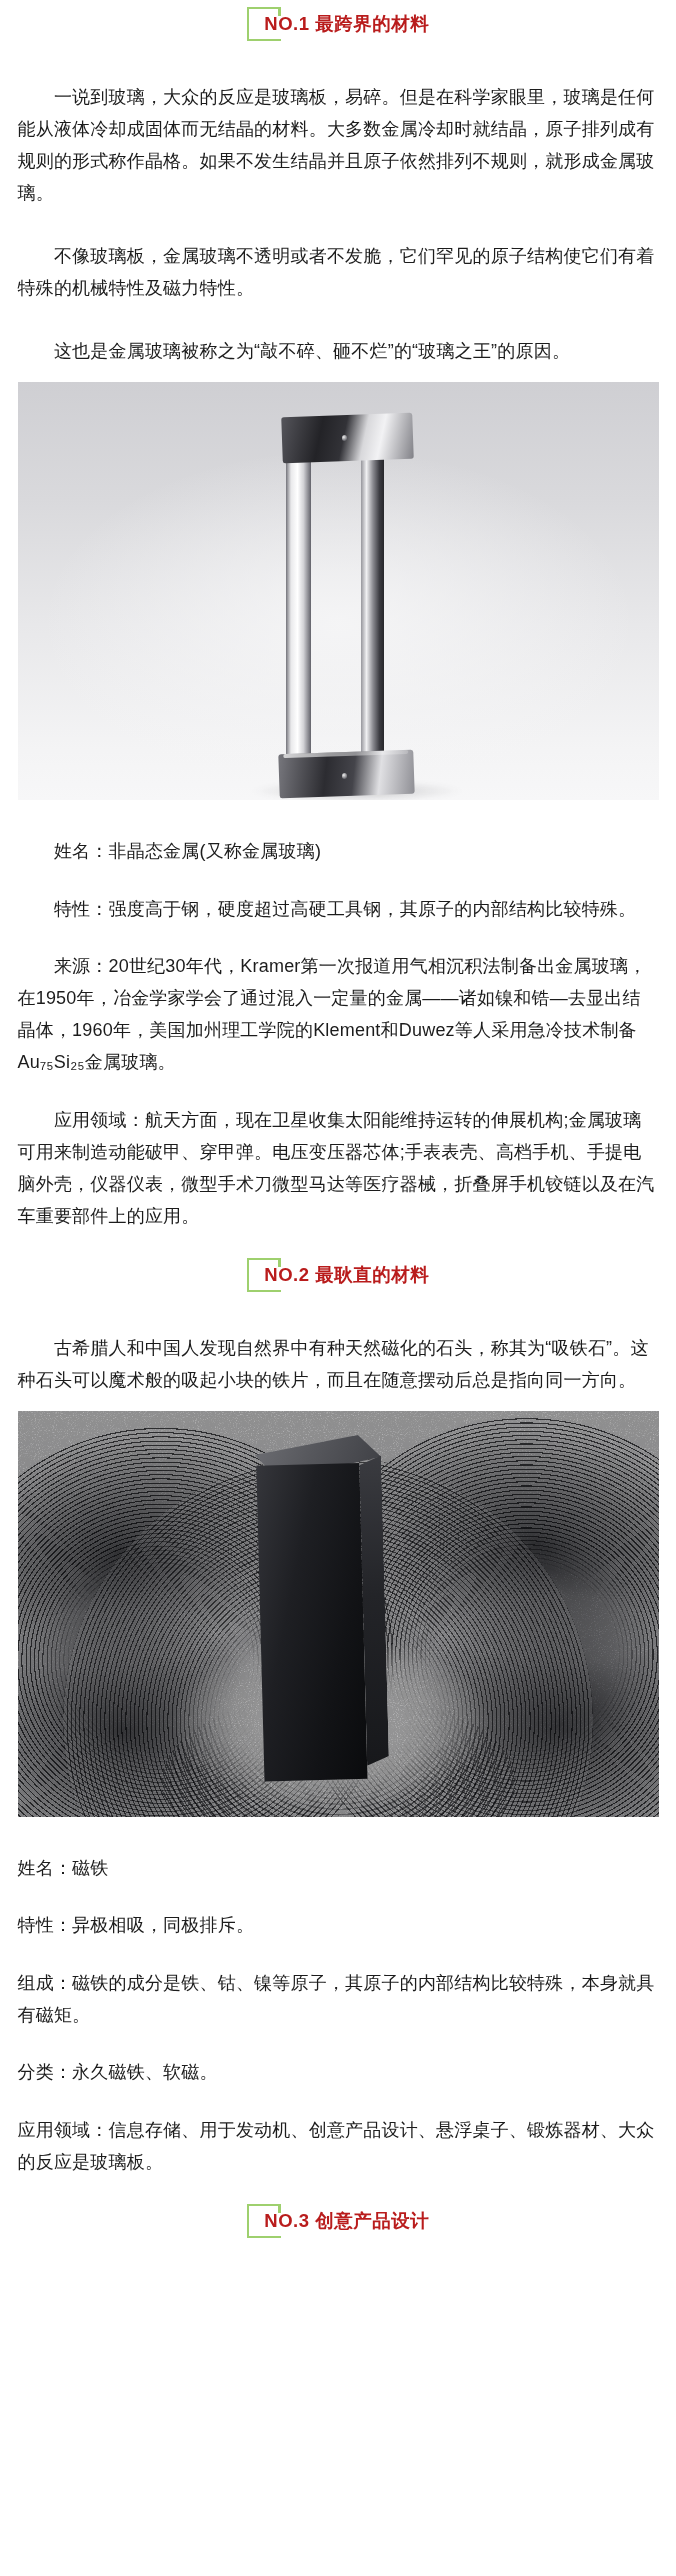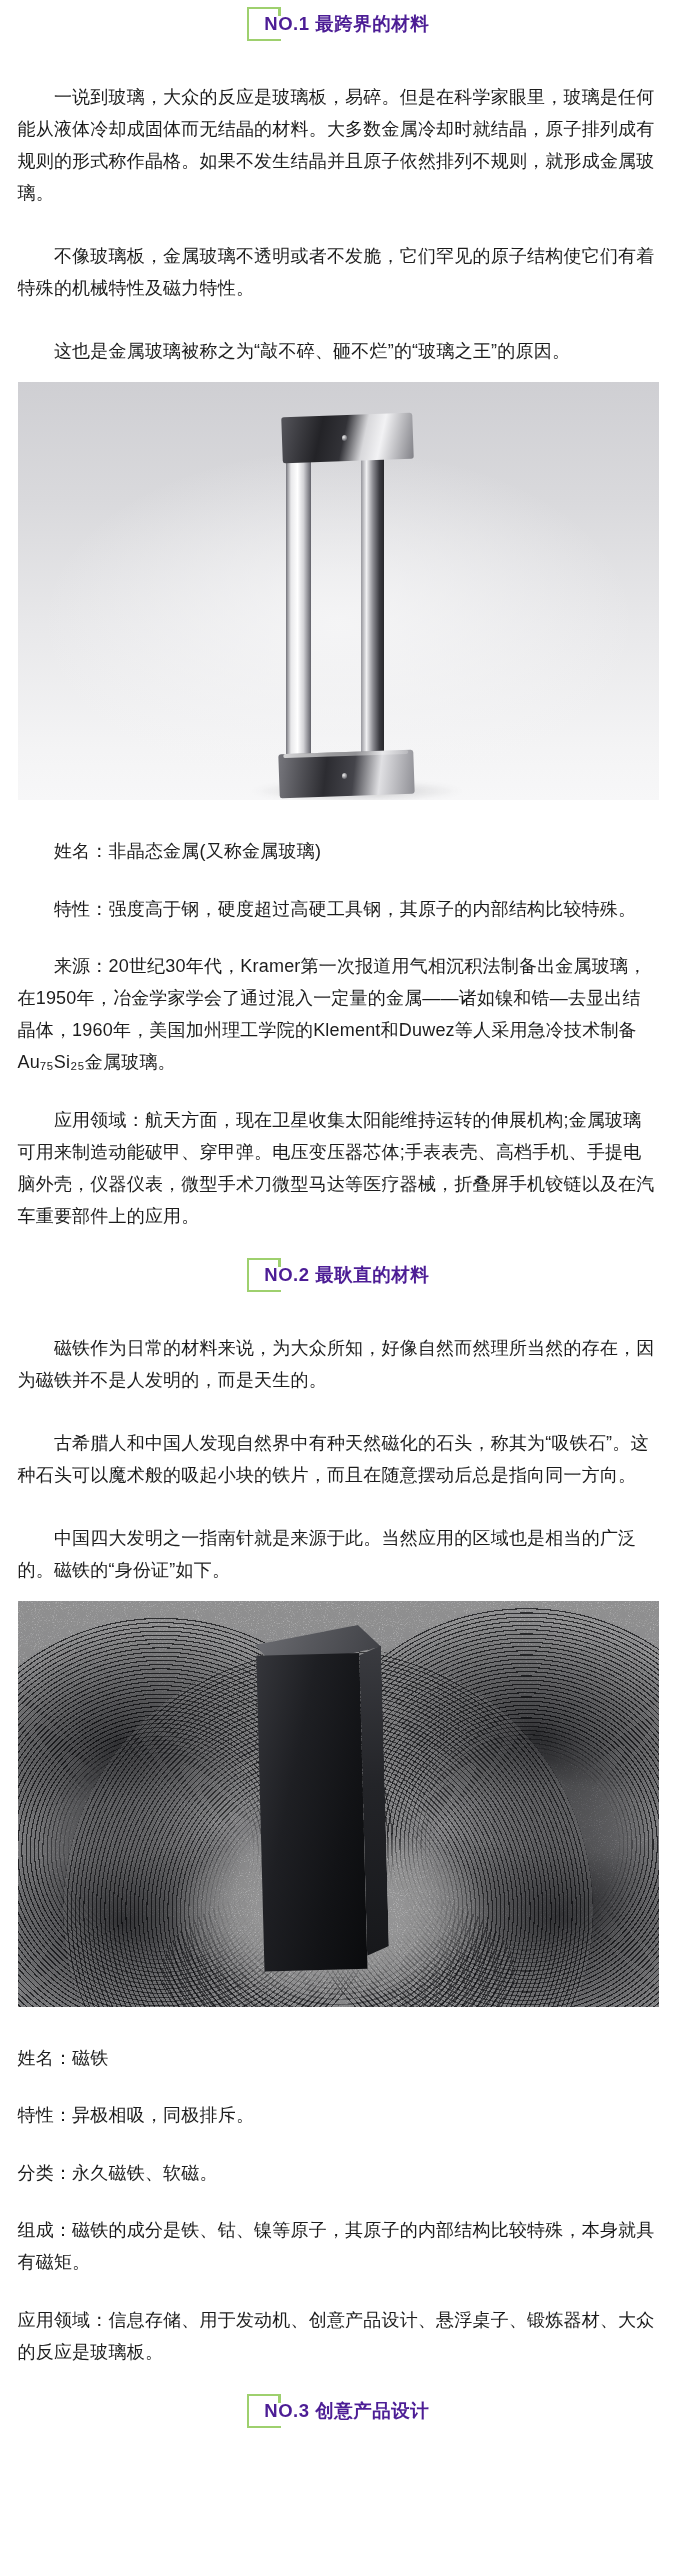--- a/index.html
+++ b/index.html
@@ -15,21 +15,21 @@
   .article{
     display:flow-root;
     padding:0 17.5px;
     font-size:18px;line-height:32px;letter-spacing:0.2px;
   }
   
   .sec-heading{
     position:relative;height:34px;line-height:34px;
     width:max-content;margin:26.5px auto 0;
     padding-left:17.5px;
-    font-size:18.5px;font-weight:700;color:#4c1d95;letter-spacing:0.5px;
+    font-size:18.5px;font-weight:700;color:#b91c1c;letter-spacing:0.5px;
     white-space:nowrap;
   }
   .sec-heading:first-child{margin-top:7.4px;}
   .green-box{position:absolute;left:0;top:0;width:34px;height:34px;}
   .green-box::before{
     content:"";position:absolute;inset:0;
     border:2.6px solid var(--green);border-right:none;
   }
   .green-box::after{
     content:"";position:absolute;right:0;top:0;width:2.6px;height:9px;
@@ -140,23 +140,21 @@
       <span class="cap cap-t"></span>
       <span class="cap cap-b"></span>
       <span class="screw screw-t"></span>
       <span class="screw screw-b"></span>
     </figure>
     <p class="para tight"><span>　　姓名：非晶态金属(又称金属玻璃)</span></p>
     <p class="para tight"><span>　　特性：强度高于钢，硬度超过高硬工具钢，其原子的内部结构比较特殊。</span></p>
     <p class="para tight"><span>　　来源：20世纪30年代，Kramer第一次报道用气相沉积法制备出金属玻璃，在1950年，冶金学家学会了通过混入一定量的金属——诸如镍和锆—去显出结晶体，1960年，美国加州理工学院的Klement和Duwez等人采用急冷技术制备Au₇₅Si₂₅金属玻璃。</span></p>
     <p class="para tight"><span>　　应用领域：航天方面，现在卫星收集太阳能维持运转的伸展机构;金属玻璃可用来制造动能破甲、穿甲弹。电压变压器芯体;手表表壳、高档手机、手提电脑外壳，仪器仪表，微型手术刀微型马达等医疗器械，折叠屏手机铰链以及在汽车重要部件上的应用。</span></p>
     <div class="sec-heading"><span class="green-box"></span><span class="sec-heading-text">NO.2 最耿直的材料</span></div>
-    <p class="para"><span>　　磁铁作为日常的材料来说，为大众所知，好像自然而然理所当然的存在，因为磁铁并不是人发明的，而是天生的。</span></p>
     <p class="para"><span>　　古希腊人和中国人发现自然界中有种天然磁化的石头，称其为“吸铁石”。这种石头可以魔术般的吸起小块的铁片，而且在随意摆动后总是指向同一方向。</span></p>
-    <p class="para"><span>　　中国四大发明之一指南针就是来源于此。当然应用的区域也是相当的广泛的。磁铁的“身份证”如下。</span></p>
     <figure class="photo magnet">
       <span class="m-bg"></span>
       <span class="mass mass-tl"></span>
       <span class="mass mass-tr"></span>
       <span class="mass mass-bl"></span>
       <span class="mass mass-br"></span>
       <span class="swirl s-left"></span>
       <span class="swirl s-right"></span>
       <span class="swirl s-center"></span>
       <span class="mass-bc"></span>
@@ -169,18 +167,18 @@
         <rect width="1210" height="767" filter="url(#grainF)"></rect>
       </svg>
       <span class="magnet-bar">
         <span class="m-top"></span>
         <span class="m-front"></span>
         <span class="m-side"></span>
       </span>
     </figure>
     <p class="para tight"><span>姓名：磁铁</span></p>
     <p class="para tight"><span>特性：异极相吸，同极排斥。</span></p>
+    <p class="para tight"><span>组成：磁铁的成分是铁、钴、镍等原子，其原子的内部结构比较特殊，本身就具有磁矩。</span></p>
     <p class="para tight"><span>分类：永久磁铁、软磁。</span></p>
-    <p class="para tight"><span>组成：磁铁的成分是铁、钴、镍等原子，其原子的内部结构比较特殊，本身就具有磁矩。</span></p>
     <p class="para tight"><span>应用领域：信息存储、用于发动机、创意产品设计、悬浮桌子、锻炼器材、大众的反应是玻璃板。</span></p>
     <div class="sec-heading"><span class="green-box"></span><span class="sec-heading-text">NO.3 创意产品设计</span></div>
   </div>
 
 
 </body></html>

